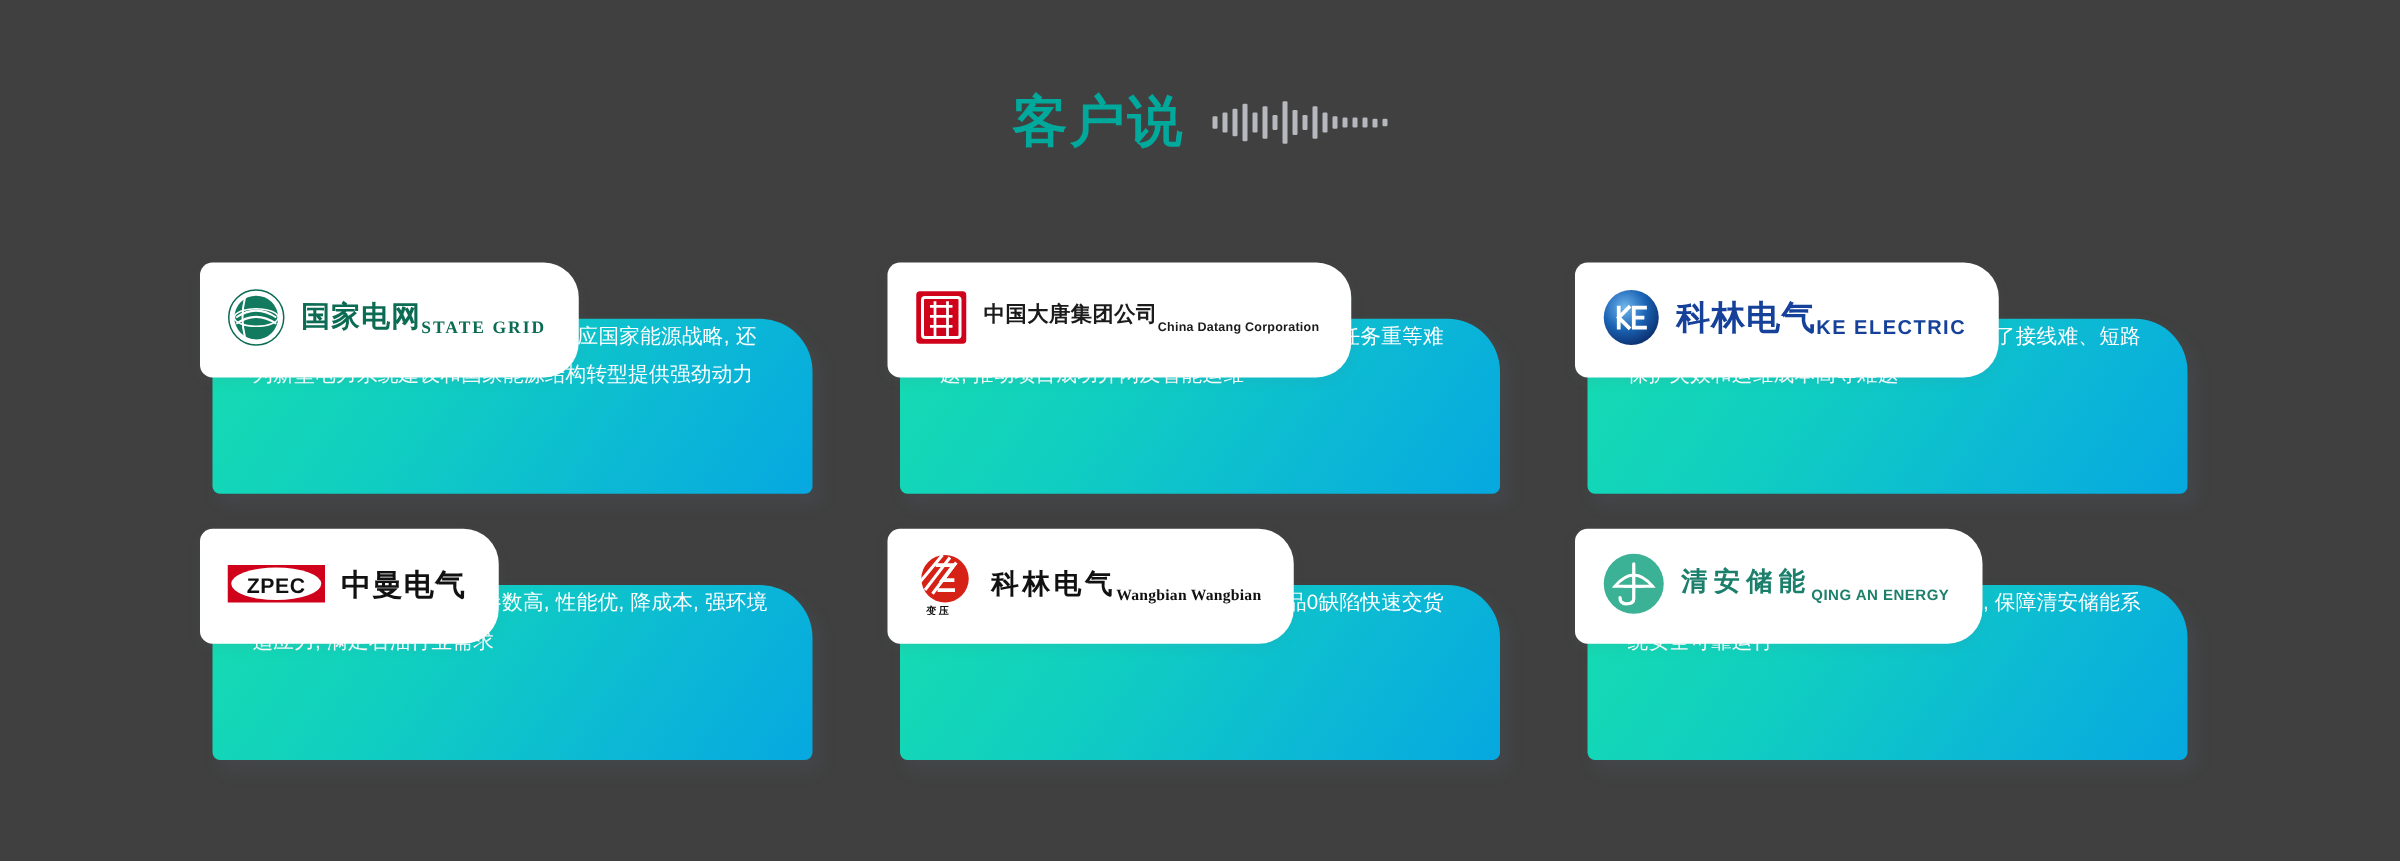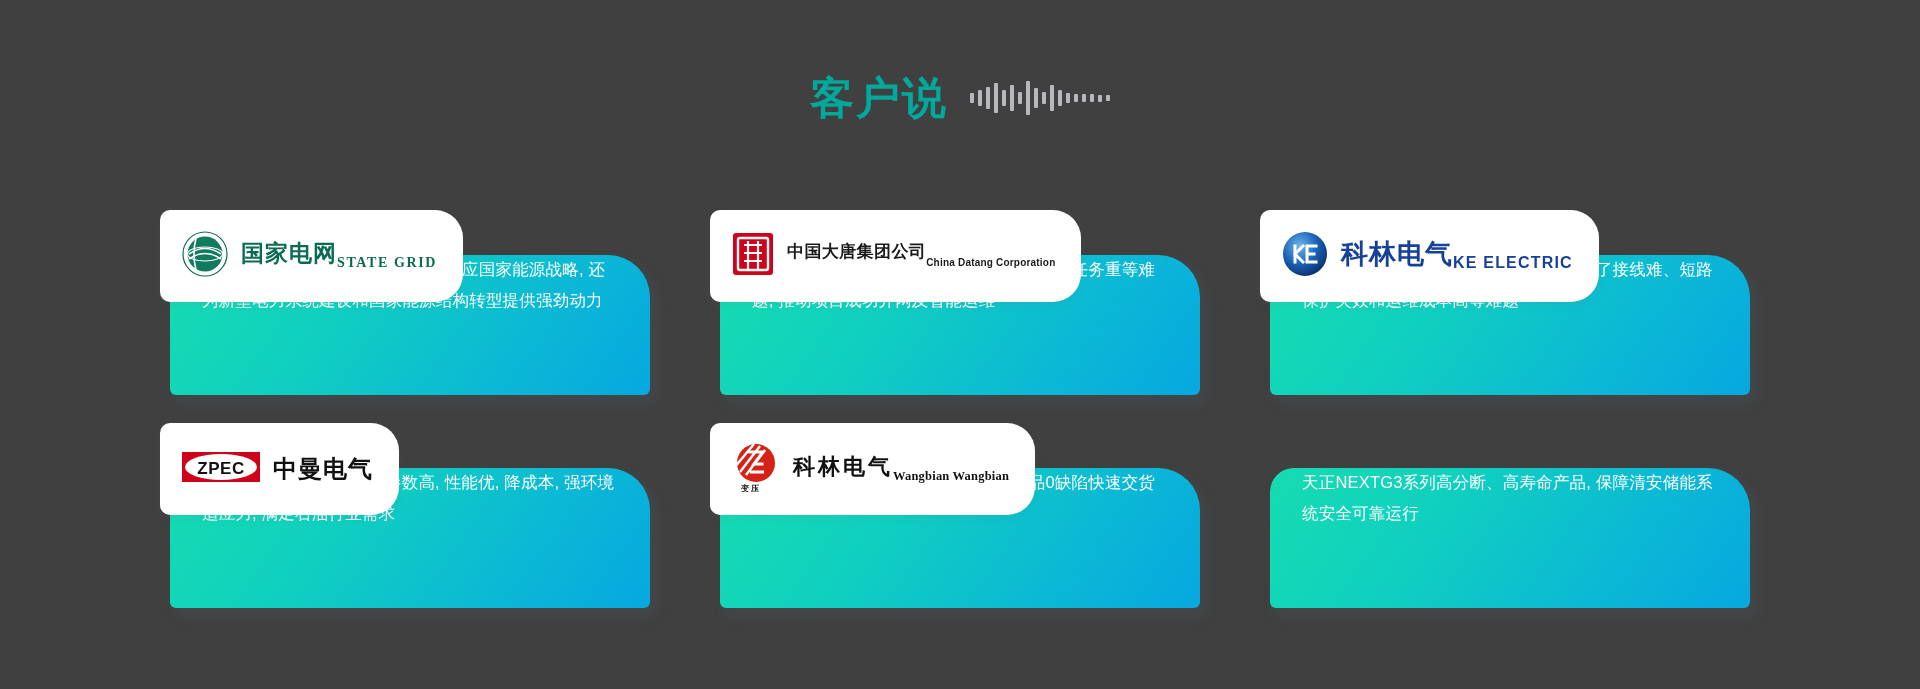--- a/index.html
+++ b/index.html
@@ -274,17 +274,31 @@
         <span class="logo-text">
           <span class="logo-cn">科林电气</span>
           <span class="logo-en">Wangbian Wangbian</span>
         </span>
       </div>
       <div class="card-text">天正智造和智能仓储领先行业, 保证产品0缺陷快速交货</div>
     </div>
 
     <div class="card">
       <div class="card-body"></div>
+      <div class="logo-badge brand-qa">
+        <span class="logo-mark">
+          <svg width="50" height="50" viewBox="0 0 50 50">
+            <circle cx="25" cy="25" r="24" fill="#3bb295"></circle>
+            <path d="M10 27 Q25 9 40 27 Z" fill="none" stroke="#ffffff" stroke-width="2.4"></path>
+            <path d="M25 9 v28 Q25 41 19 41 Q14 41 14 36" fill="none" stroke="#ffffff" stroke-width="2.6" stroke-linecap="round"></path>
+            <path d="M17 27 h16" stroke="#ffffff" stroke-width="2.2"></path>
+          </svg>
+        </span>
+        <span class="logo-text">
+          <span class="logo-cn">清安储能</span>
+          <span class="logo-en">QING AN ENERGY</span>
+        </span>
+      </div>
       <div class="card-text">天正NEXTG3系列高分断、高寿命产品, 保障清安储能系统安全可靠运行</div>
     </div>
 
   </div>
 </div>
 
 </body></html>

